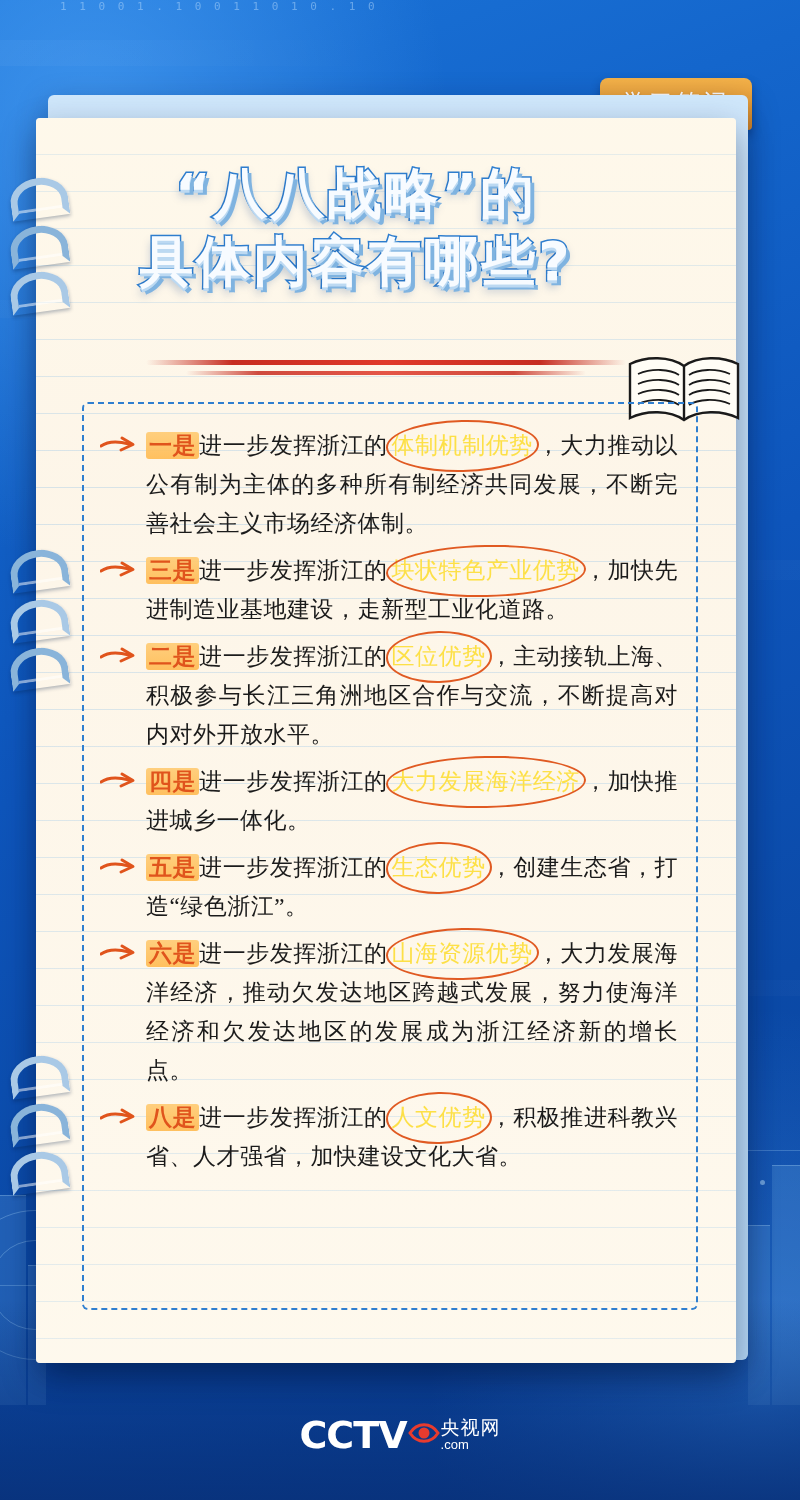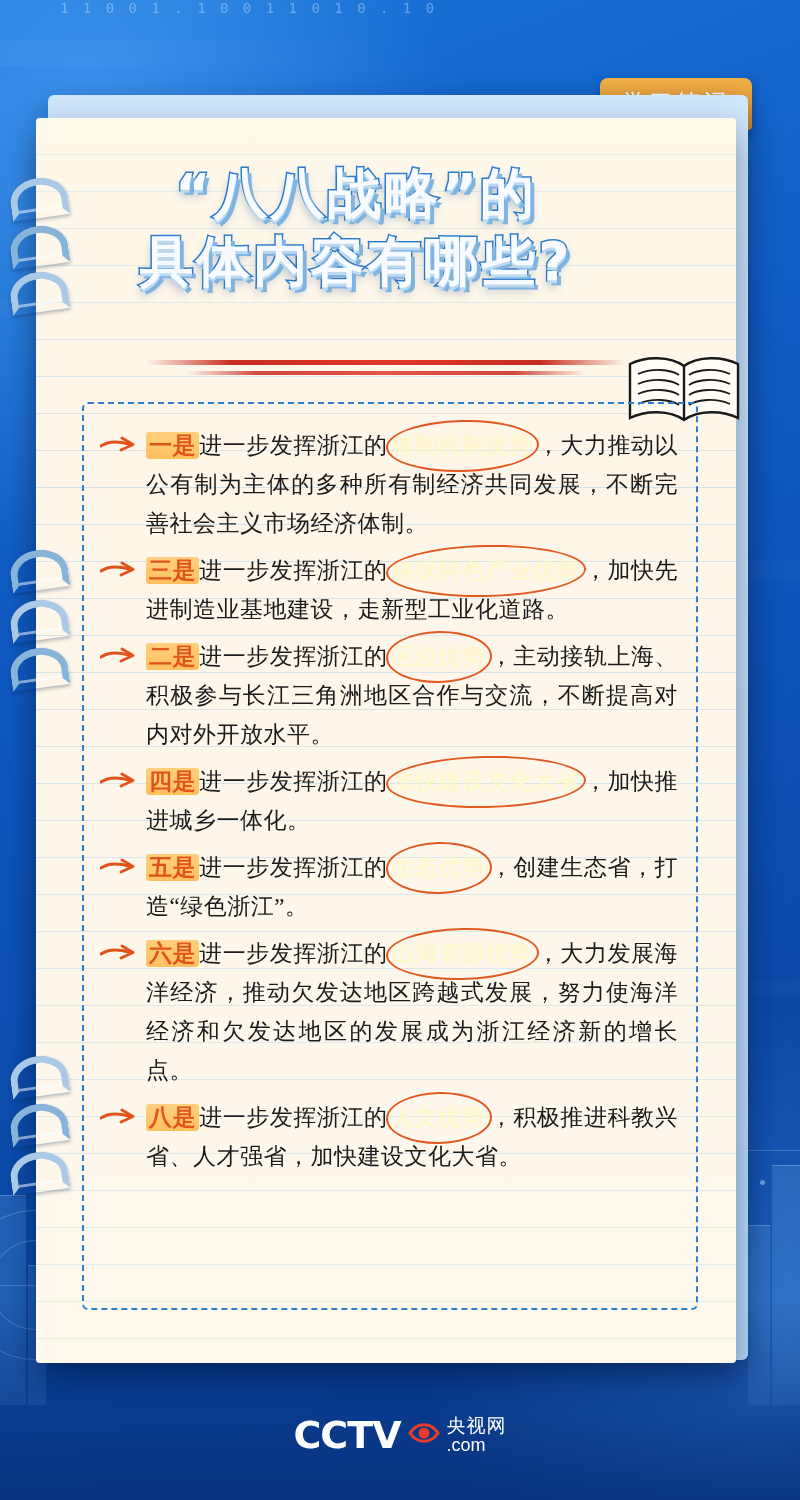--- a/index.html
+++ b/index.html
@@ -38,21 +38,21 @@
     border-top: 1px solid rgba(190,230,255,.28);
   }
   .tech-dot { position:absolute; border-radius:50%; background: rgba(190,230,255,.5); }
   .tech-line { position:absolute; background: rgba(180,225,255,.25); }
   .tech-circle {
     position:absolute; border:1px solid rgba(180,225,255,.30); border-radius:50%;
   }
   #code-top {
     position:absolute; left:60px; top:0; width:420px; height:40px;
     color: rgba(190,225,255,.45); font-family:"DejaVu Sans Mono", monospace;
-    font-size: 14px; letter-spacing:3px; white-space:nowrap; overflow:hidden;
+    font-size: 11px; letter-spacing:3px; white-space:nowrap; overflow:hidden;
   }
 
   
   #paper-back {
     position:absolute; left:48px; top:95px; width:700px; height:1265px;
     background: linear-gradient(180deg,#cfe7fb,#b9dbf7);
     border-radius:6px;
     box-shadow: 0 10px 30px rgba(0,20,60,.35);
   }
   #paper {
@@ -153,45 +153,45 @@
   .arrow {
     position:absolute; left:0; top:9px; width:38px; height:20px;
   }
   .arrow svg { display:block; }
   .num {
     color:#e0541c; font-weight:bold;
     background: linear-gradient(180deg, rgba(255,205,120,.95), rgba(255,186,80,.9));
     padding: 1px 3px; border-radius: 3px;
   }
   .hl {
-    position:relative; color:#fef9c3; padding: 10px 4px;
+    position:relative; color:#fde047; padding: 10px 4px;
   }
   .hl::after{
     content:""; position:absolute; left:-2px; right:-2px; top:-3px; bottom:-4px;
     border:2px solid #e05a22; border-radius: 50%/50%;
     transform: rotate(-1.2deg);
     pointer-events:none;
   }
 
   
   #footer {
     position:absolute; left:0; right:0; bottom:0; height:130px;
     display:flex; align-items:center; justify-content:center; gap:22px;
   }
-  #cctv-logo { display:flex; align-items:center; gap:6px; }
+  #cctv-logo { display:flex; align-items:center; }
   #cctv-text {
     font-family:"DejaVu Sans", sans-serif; font-weight:bold; font-size:38px;
     color:#ffffff; letter-spacing:-1px;
   }
   #cctv-cn {
     display:flex; flex-direction:column; line-height:1.05; color:#fff;
     font-family:"Liberation Sans", sans-serif;
   }
   #cctv-cn .cn { font-size:19px; letter-spacing:1px; }
-  #cctv-cn .com { font-size:18px; letter-spacing:0px; }
+  #cctv-cn .com { font-size:13px; letter-spacing:0px; }
   #ttxx {
     font-family:"Liberation Serif", serif; font-weight:bold; font-size:40px;
     color:#ffd9c0; letter-spacing:2px;
     text-shadow: 0 2px 4px rgba(0,20,60,.5);
   }
   #ttxx .red { color:#ff6a3d; }
 </style>
 </head>
 <body>
 
@@ -297,21 +297,21 @@
     <span class="num">二是</span><span>进一步发挥浙江的</span><span class="hl">区位优势</span><span>，主动接轨上海、积极参与长江三角洲地区合作与交流，不断提高对内对外开放水平。</span>
   </div>
 
   <div class="para">
     <span class="arrow">
       <svg width="38" height="20" viewBox="0 0 38 20">
           <path d="M1 11 C8 6, 18 6, 29 9" stroke="#e0541c" stroke-width="3" fill="none" stroke-linecap="round"></path>
           <path d="M22 3 L33 9.5 L21 15" stroke="#e0541c" stroke-width="3" fill="none" stroke-linecap="round" stroke-linejoin="round"></path>
         </svg>
     </span>
-    <span class="num">四是</span><span>进一步发挥浙江的</span><span class="hl">加快建设文化大省</span><span>，加快推进城乡一体化。</span>
+    <span class="num">四是</span><span>进一步发挥浙江的</span><span class="hl">大力发展海洋经济</span><span>，加快推进城乡一体化。</span>
   </div>
 
   <div class="para">
     <span class="arrow">
       <svg width="38" height="20" viewBox="0 0 38 20">
           <path d="M1 11 C8 6, 18 6, 29 9" stroke="#e0541c" stroke-width="3" fill="none" stroke-linecap="round"></path>
           <path d="M22 3 L33 9.5 L21 15" stroke="#e0541c" stroke-width="3" fill="none" stroke-linecap="round" stroke-linejoin="round"></path>
         </svg>
     </span>
     <span class="num">五是</span><span>进一步发挥浙江的</span><span class="hl">生态优势</span><span>，创建生态省，打造“绿色浙江”。</span>

